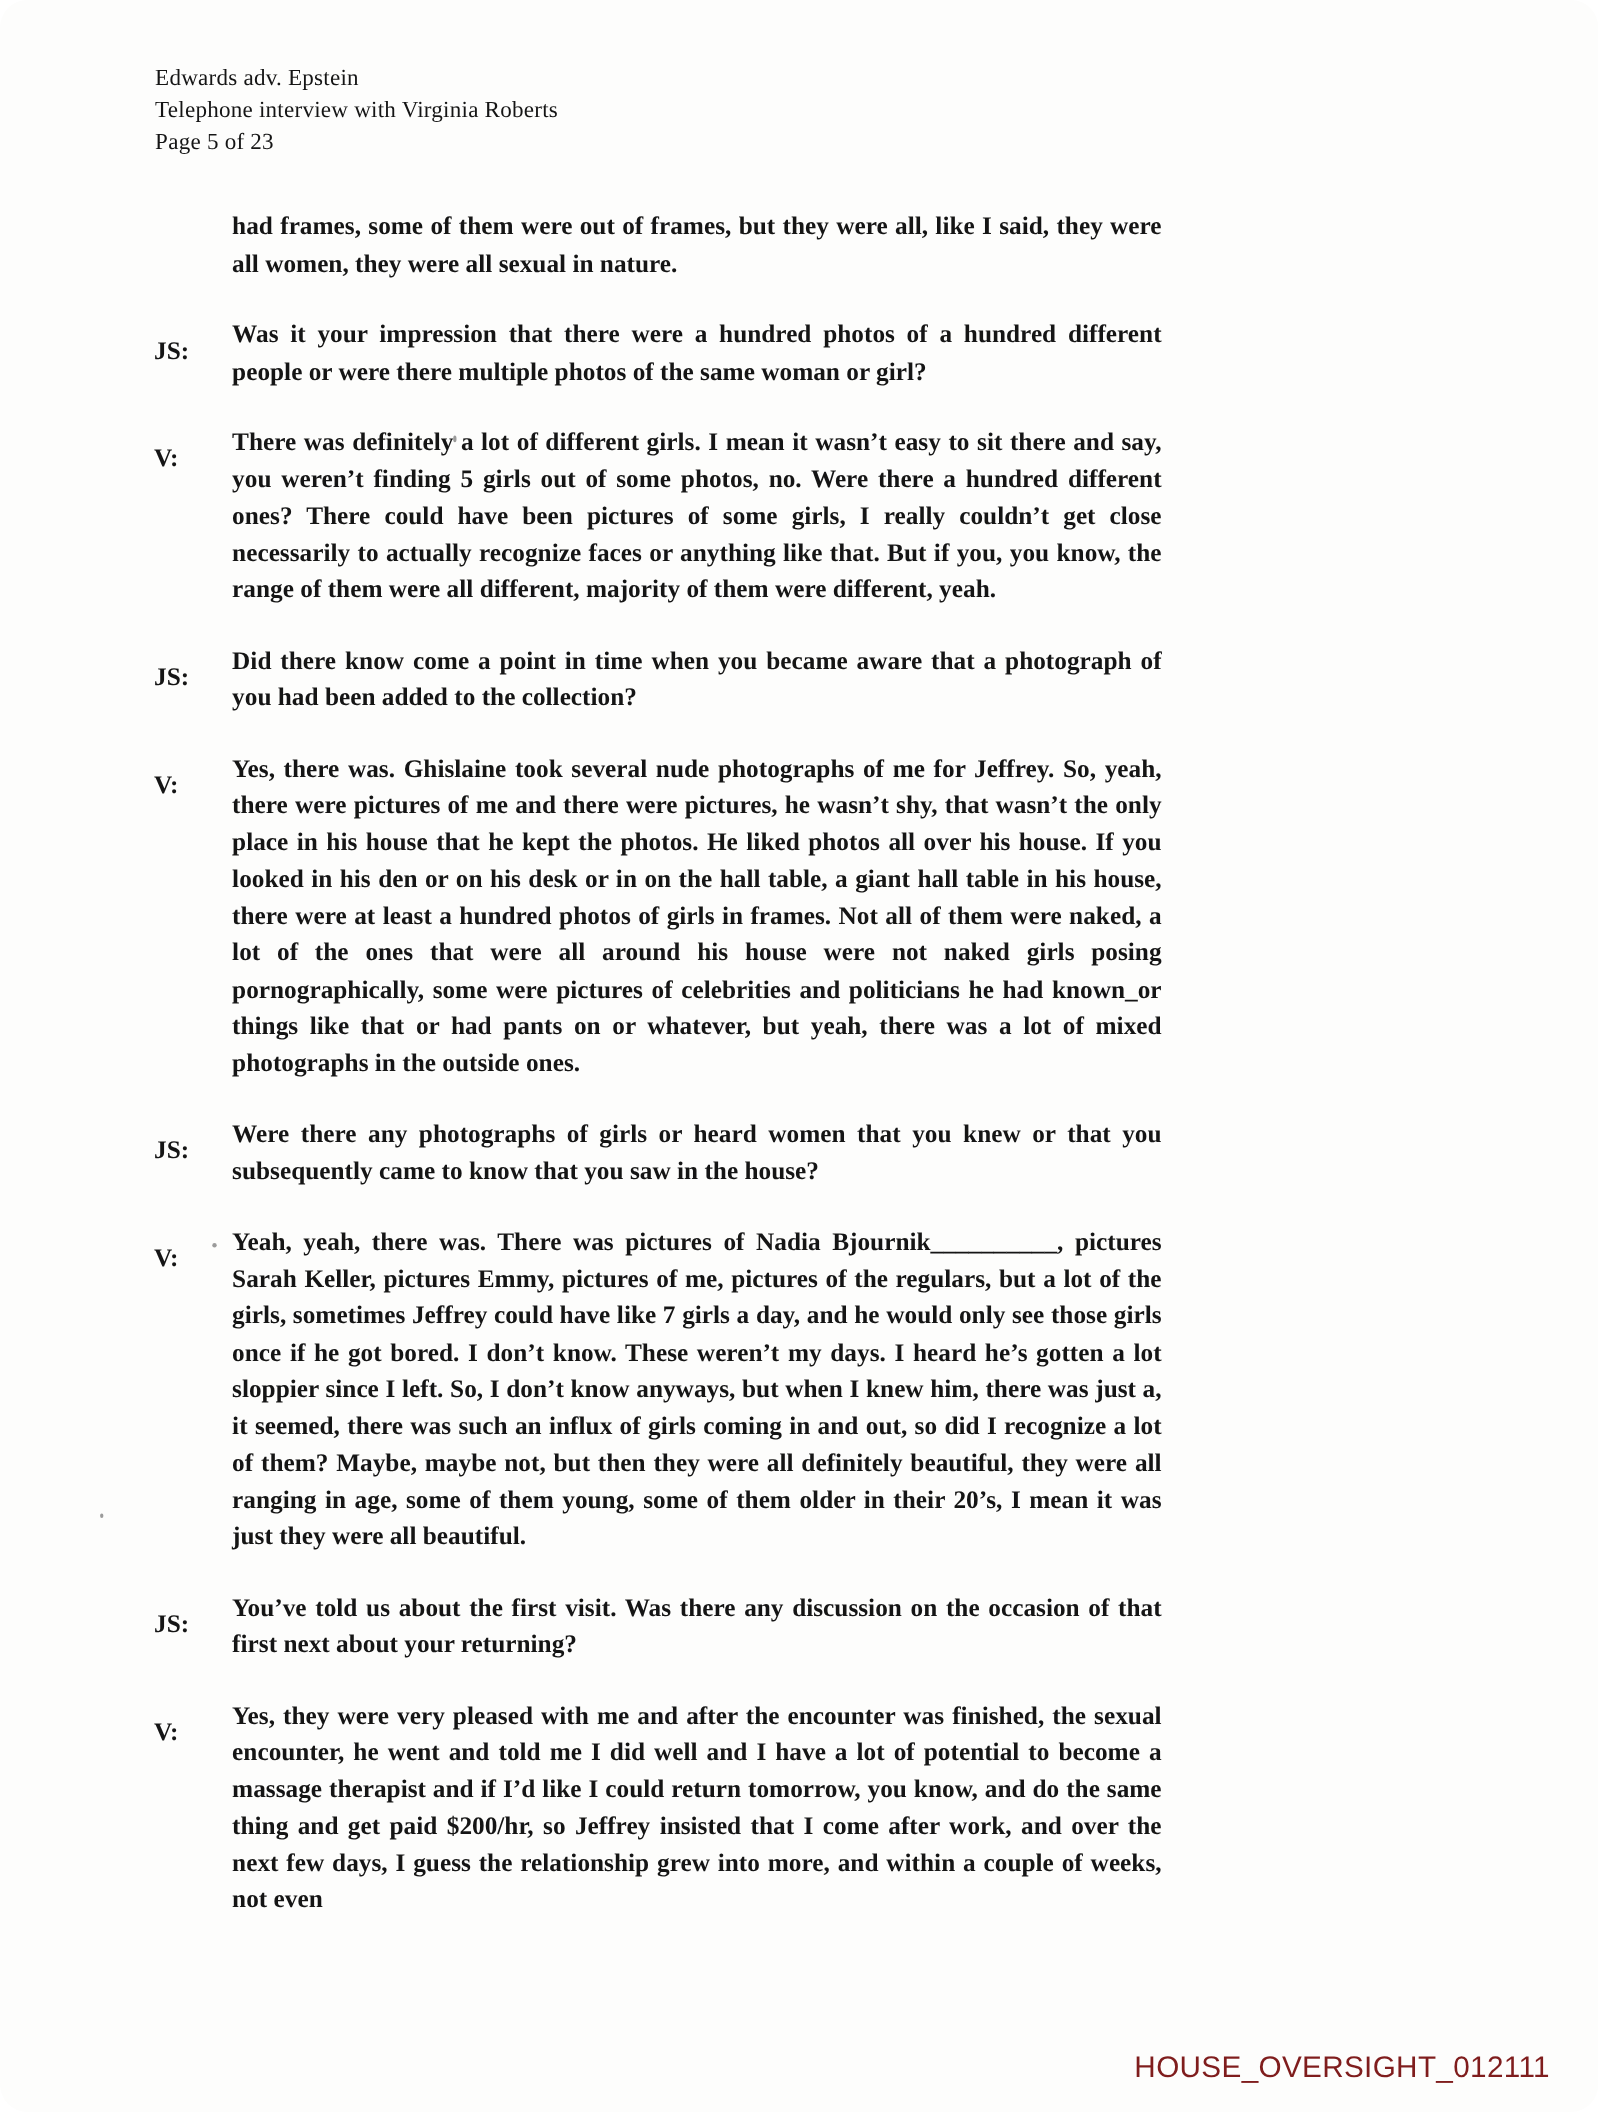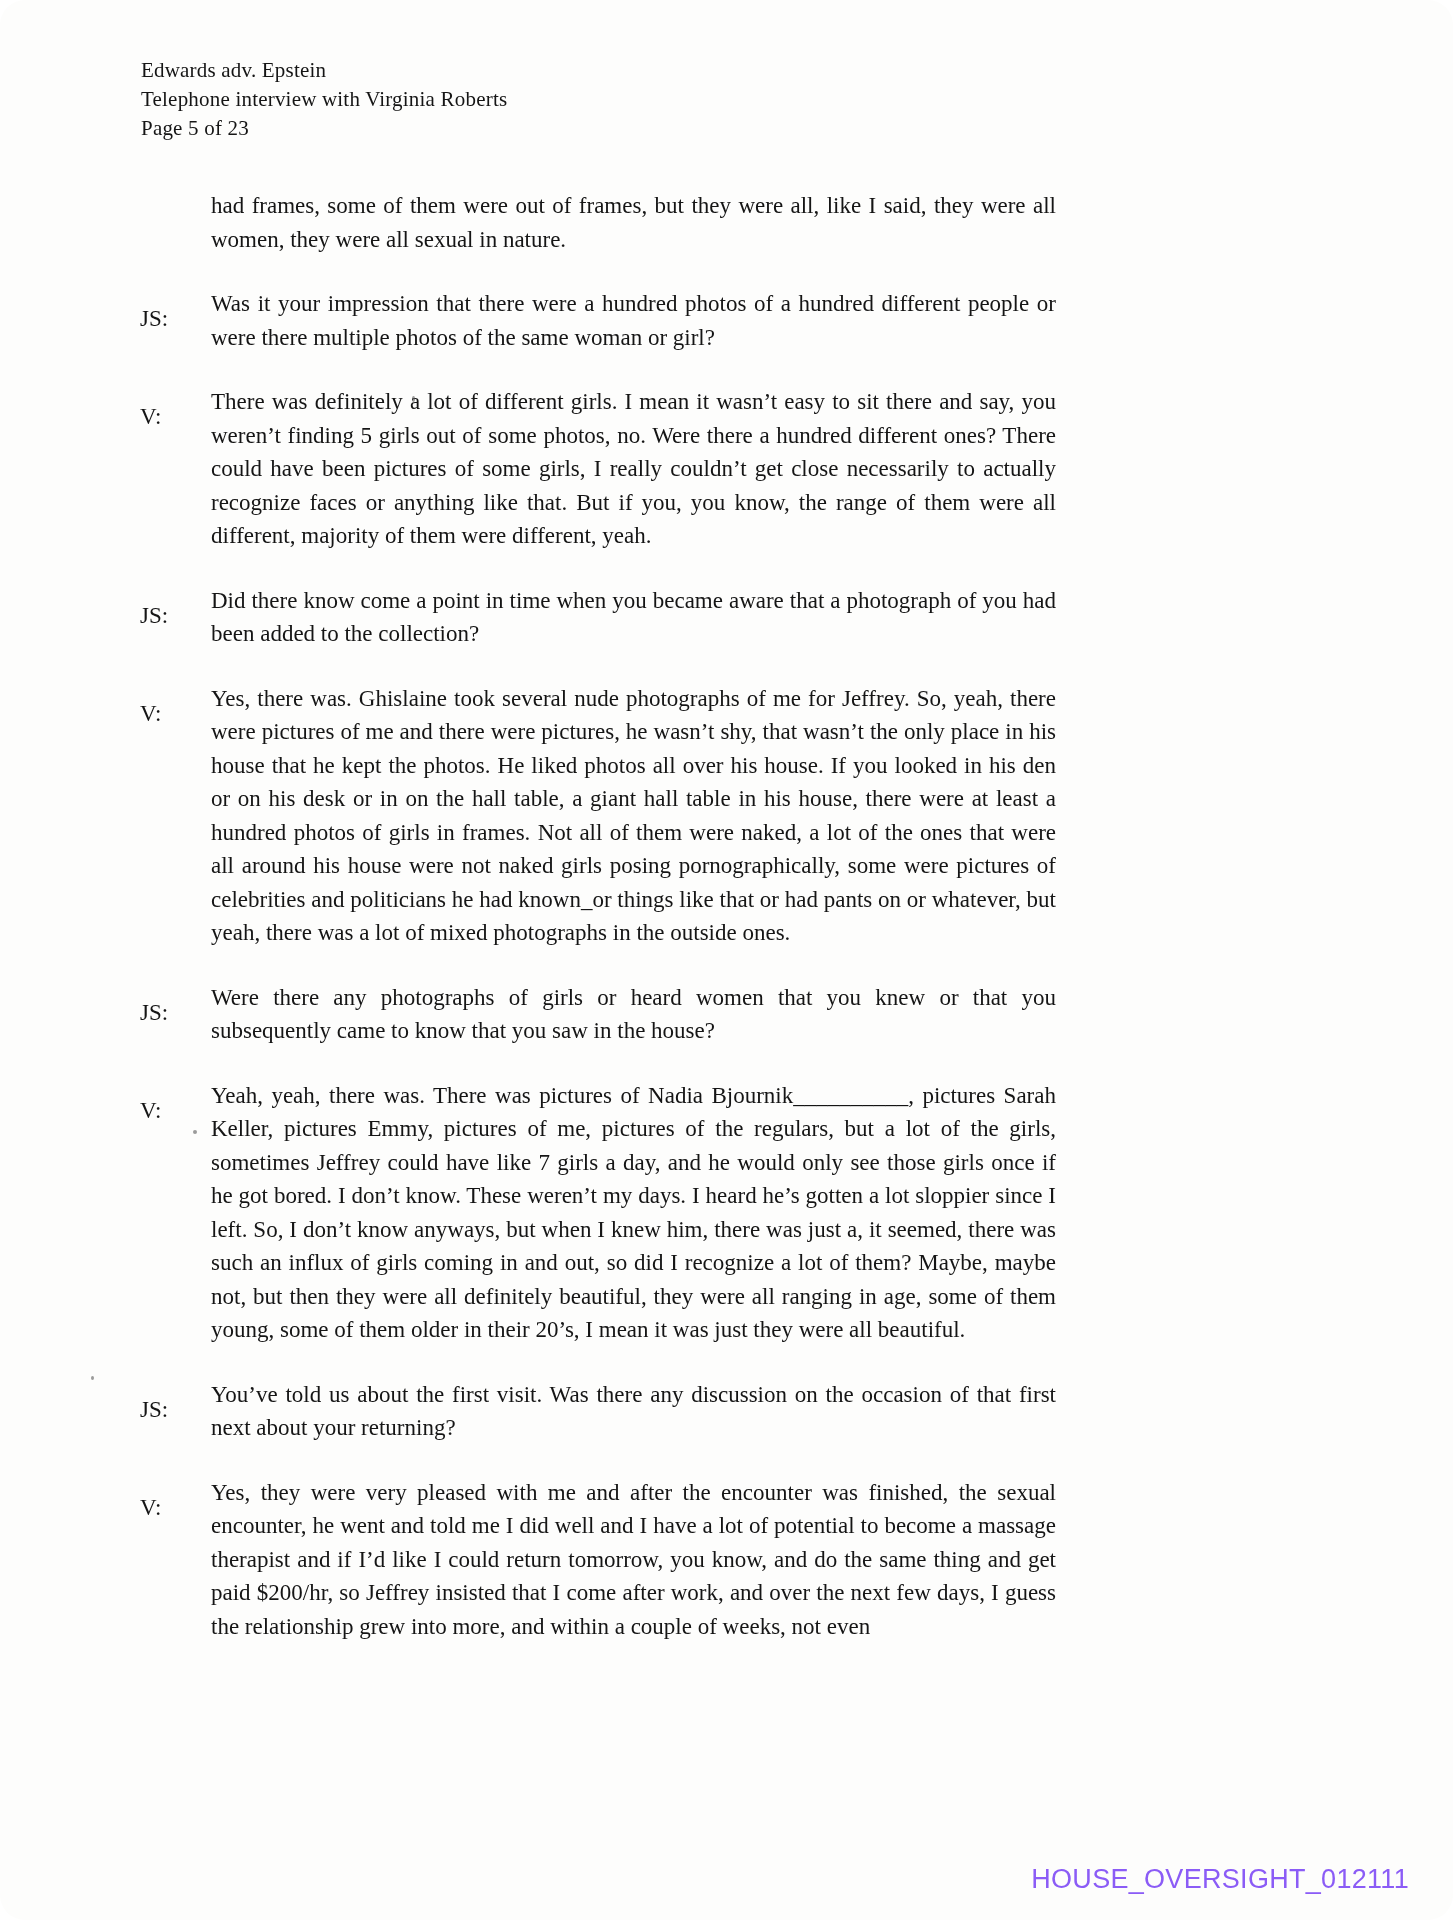--- a/index.html
+++ b/index.html
@@ -19,20 +19,21 @@
     top: 56px;
     font-size: 21px;
     line-height: 29px;
     letter-spacing: 0.2px;
   }
   .dialogue {
     position: absolute;
     left: 140px;
     top: 189px;
     width: 916px;
+    font-weight: bold;
   }
   .entry {
     display: flex;
     margin: 0 0 31px 0;
     font-size: 23px;
     line-height: 33.5px;
   }
   .speaker {
     width: 71px;
     flex: none;
@@ -42,21 +43,21 @@
     margin: 0;
     flex: 1;
     text-align: justify;
   }
   .bates {
     position: absolute;
     right: 44px;
     bottom: 25px;
     font-family: "Liberation Sans", sans-serif;
     font-size: 27px;
-    color: #8b5cf6;
+    color: #7f1d1d;
     letter-spacing: 0.3px;
   }
   .speck {
     position: absolute;
     background: #4a4a4a;
     border-radius: 50%;
     opacity: 0.55;
   }
   .speck-1 { left: 412px; top: 396px; width: 3px; height: 6px; }
   .speck-2 { left: 193px; top: 1130px; width: 4px; height: 4px; }

